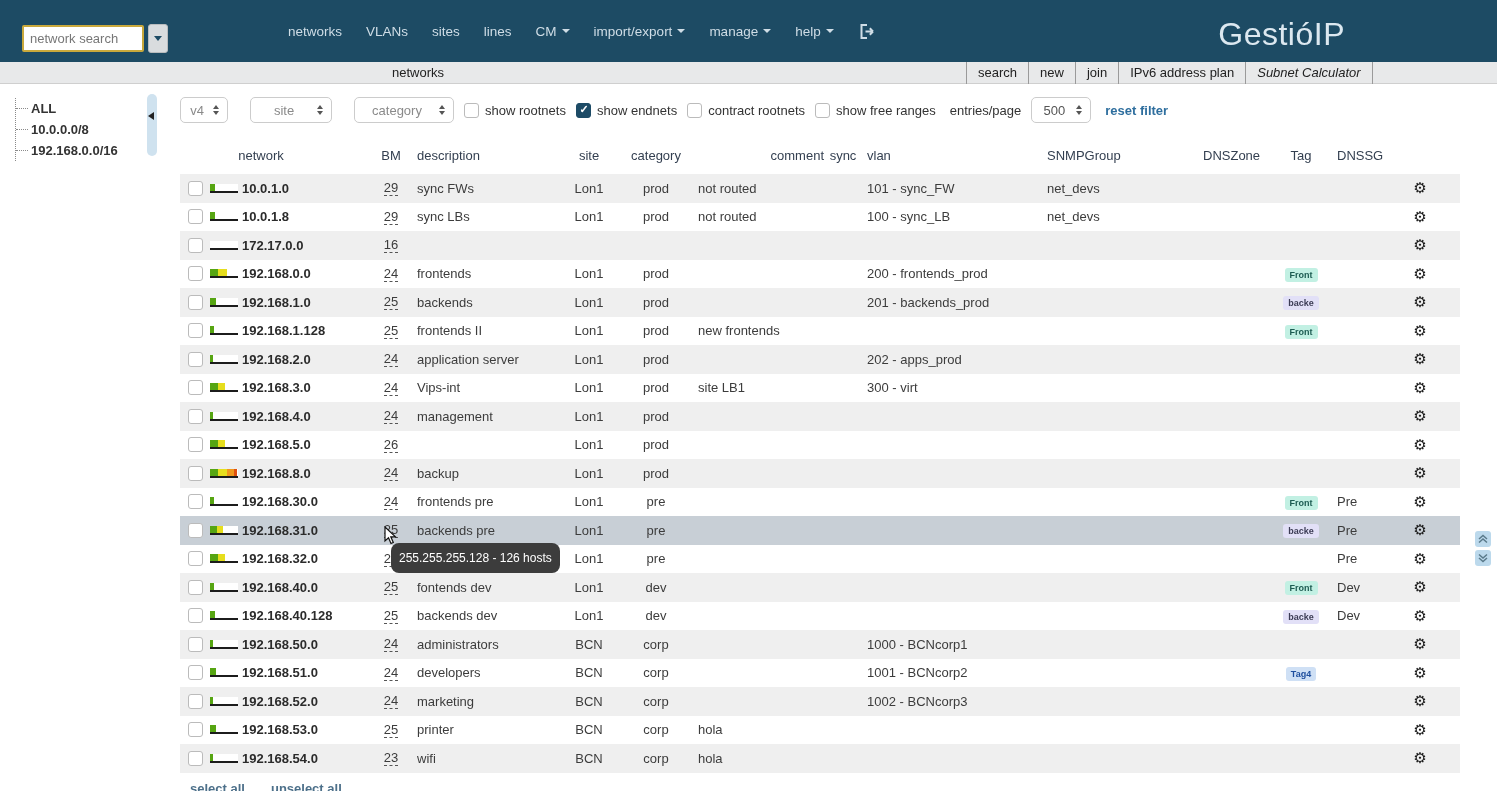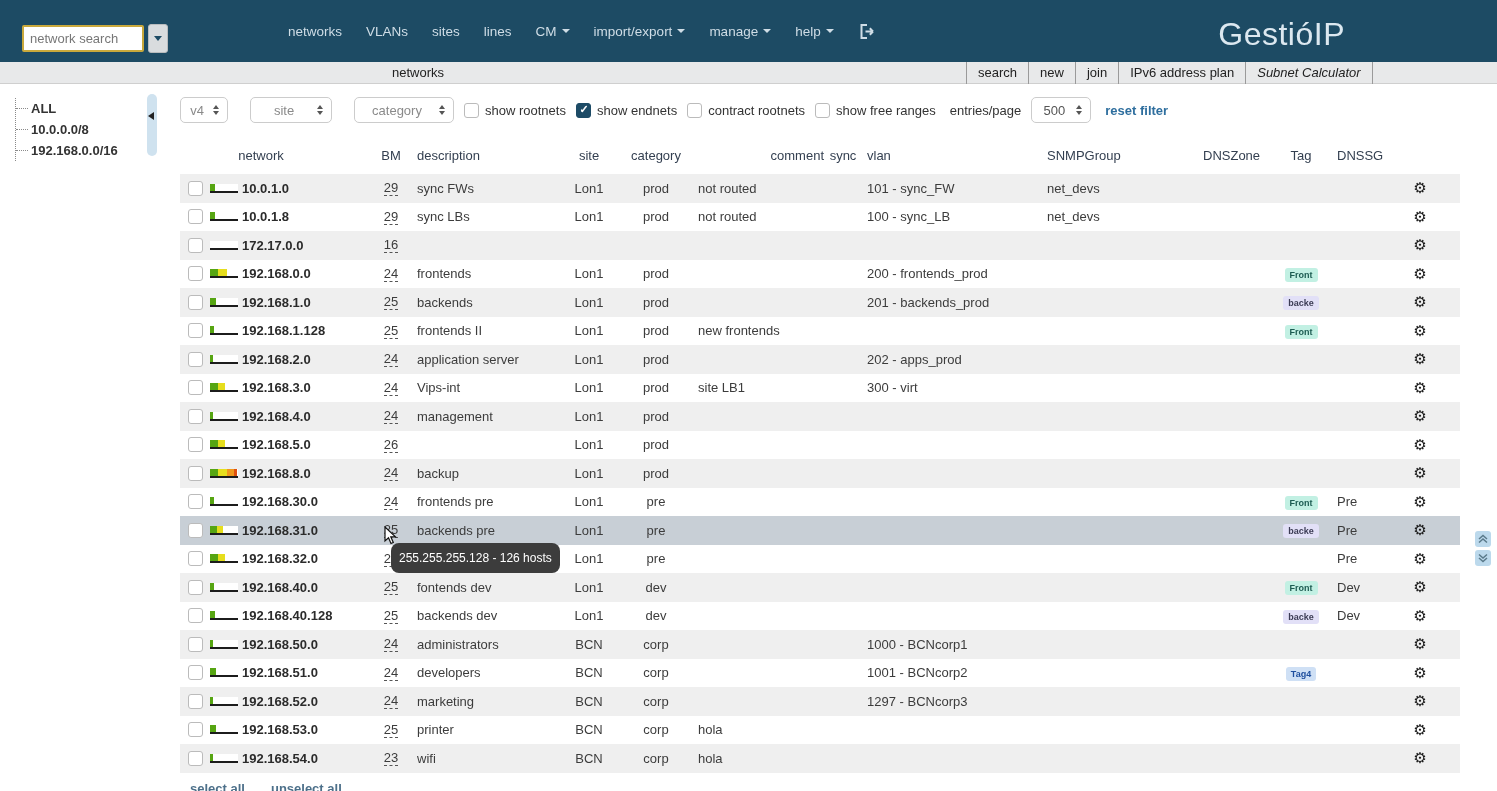--- a/index.html
+++ b/index.html
@@ -649,21 +649,21 @@
             <i style="width: 10%; background: rgb(86, 165, 18);"></i>
           </span>
       <span class="netname">192.168.52.0</span>
     </div>
     <div><span class="bm">24</span></div>
     <div>marketing</div>
     <div>BCN</div>
     <div>corp</div>
     <div></div>
     <div></div>
-    <div>1297 - BCNcorp3</div>
+    <div>1002 - BCNcorp3</div>
     <div></div>
     <div></div>
     <div></div>
     <div></div>
     <div><span class="gear">⚙</span></div>
   </div>
       <div class="grid trow">
     <div class="cbcell">
           <span class="cb"></span>
         </div>

